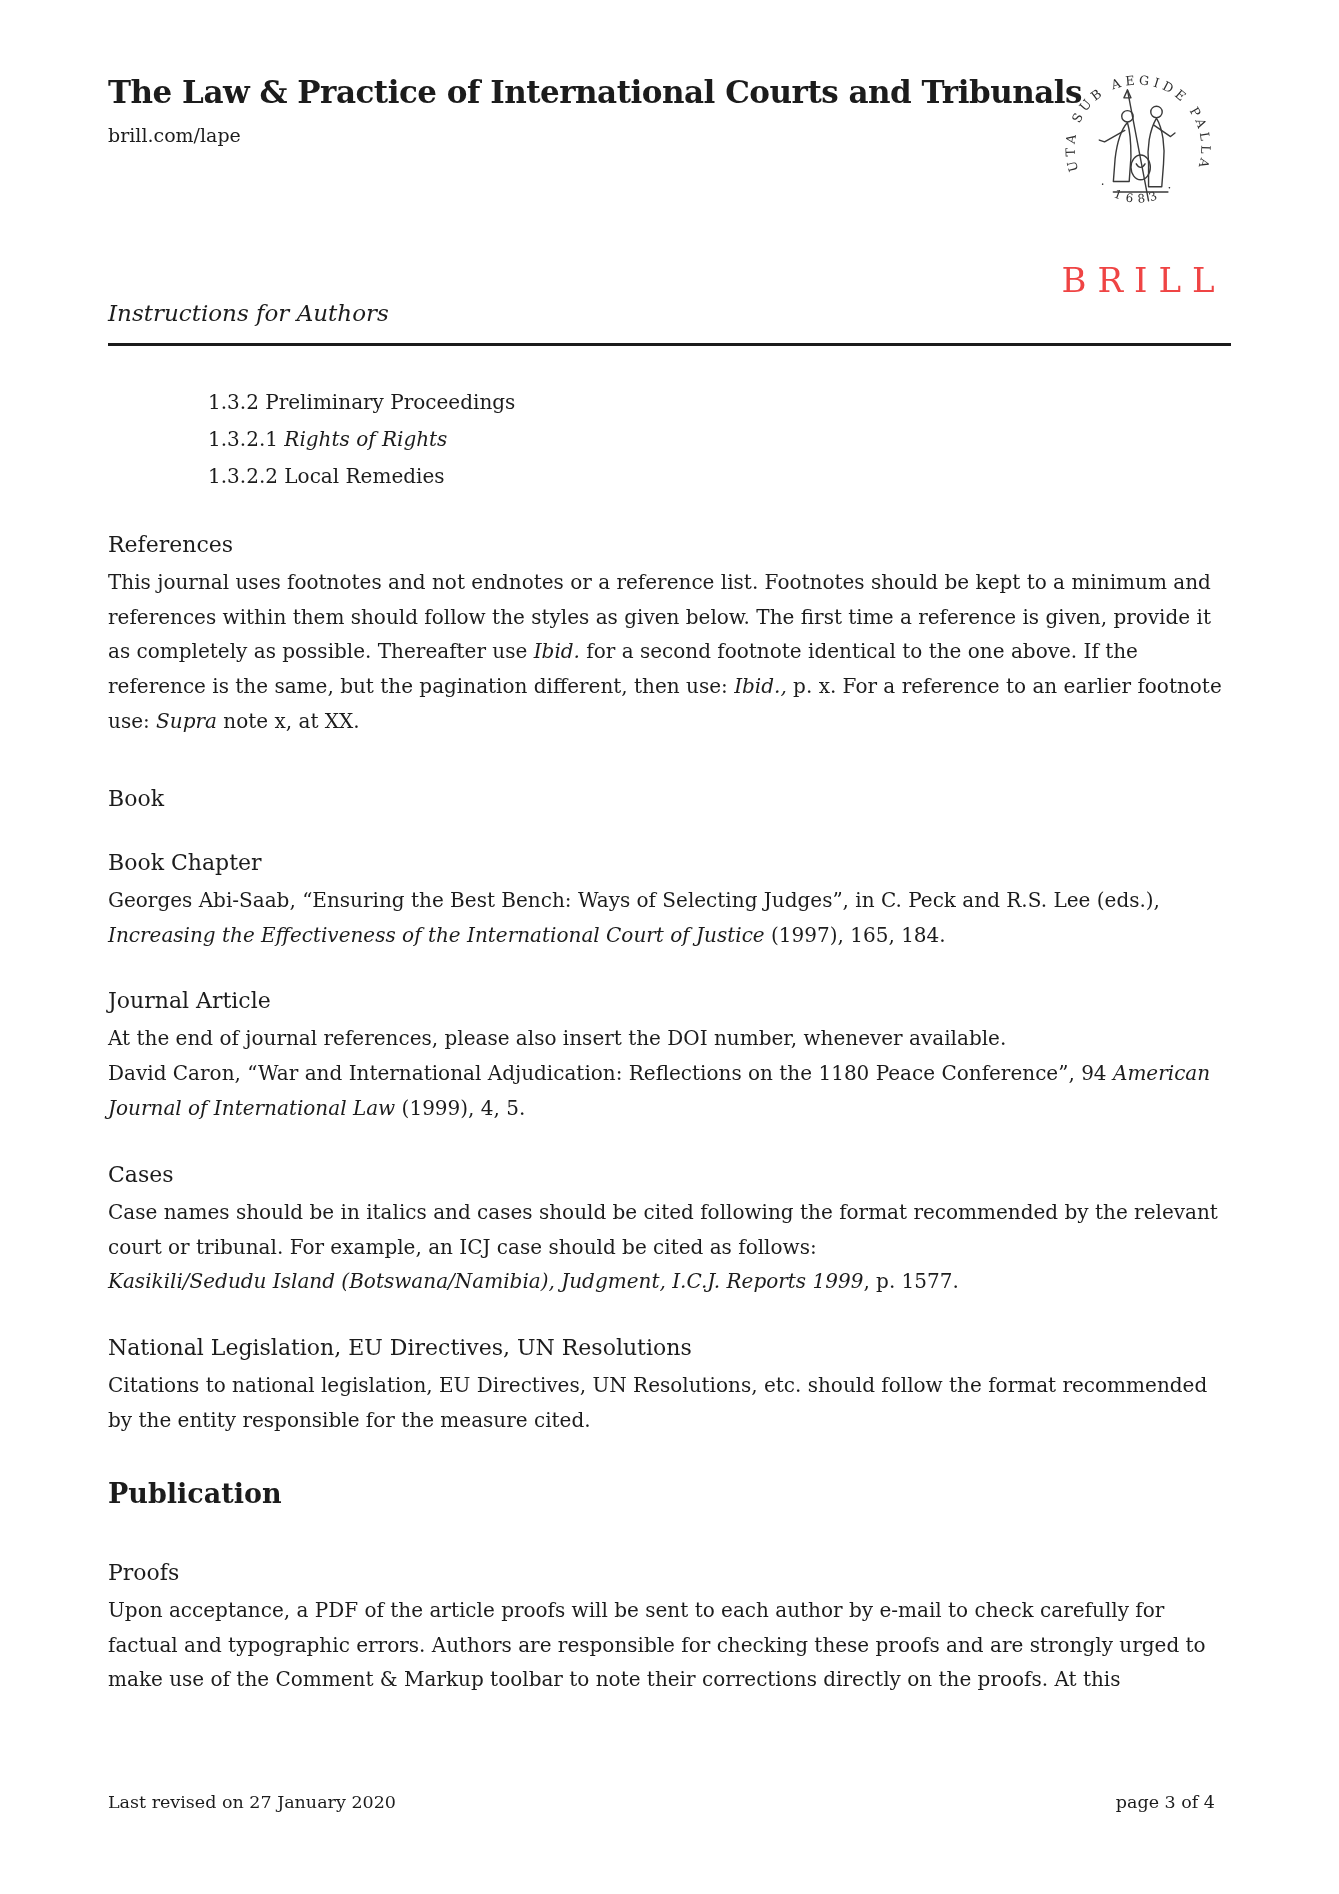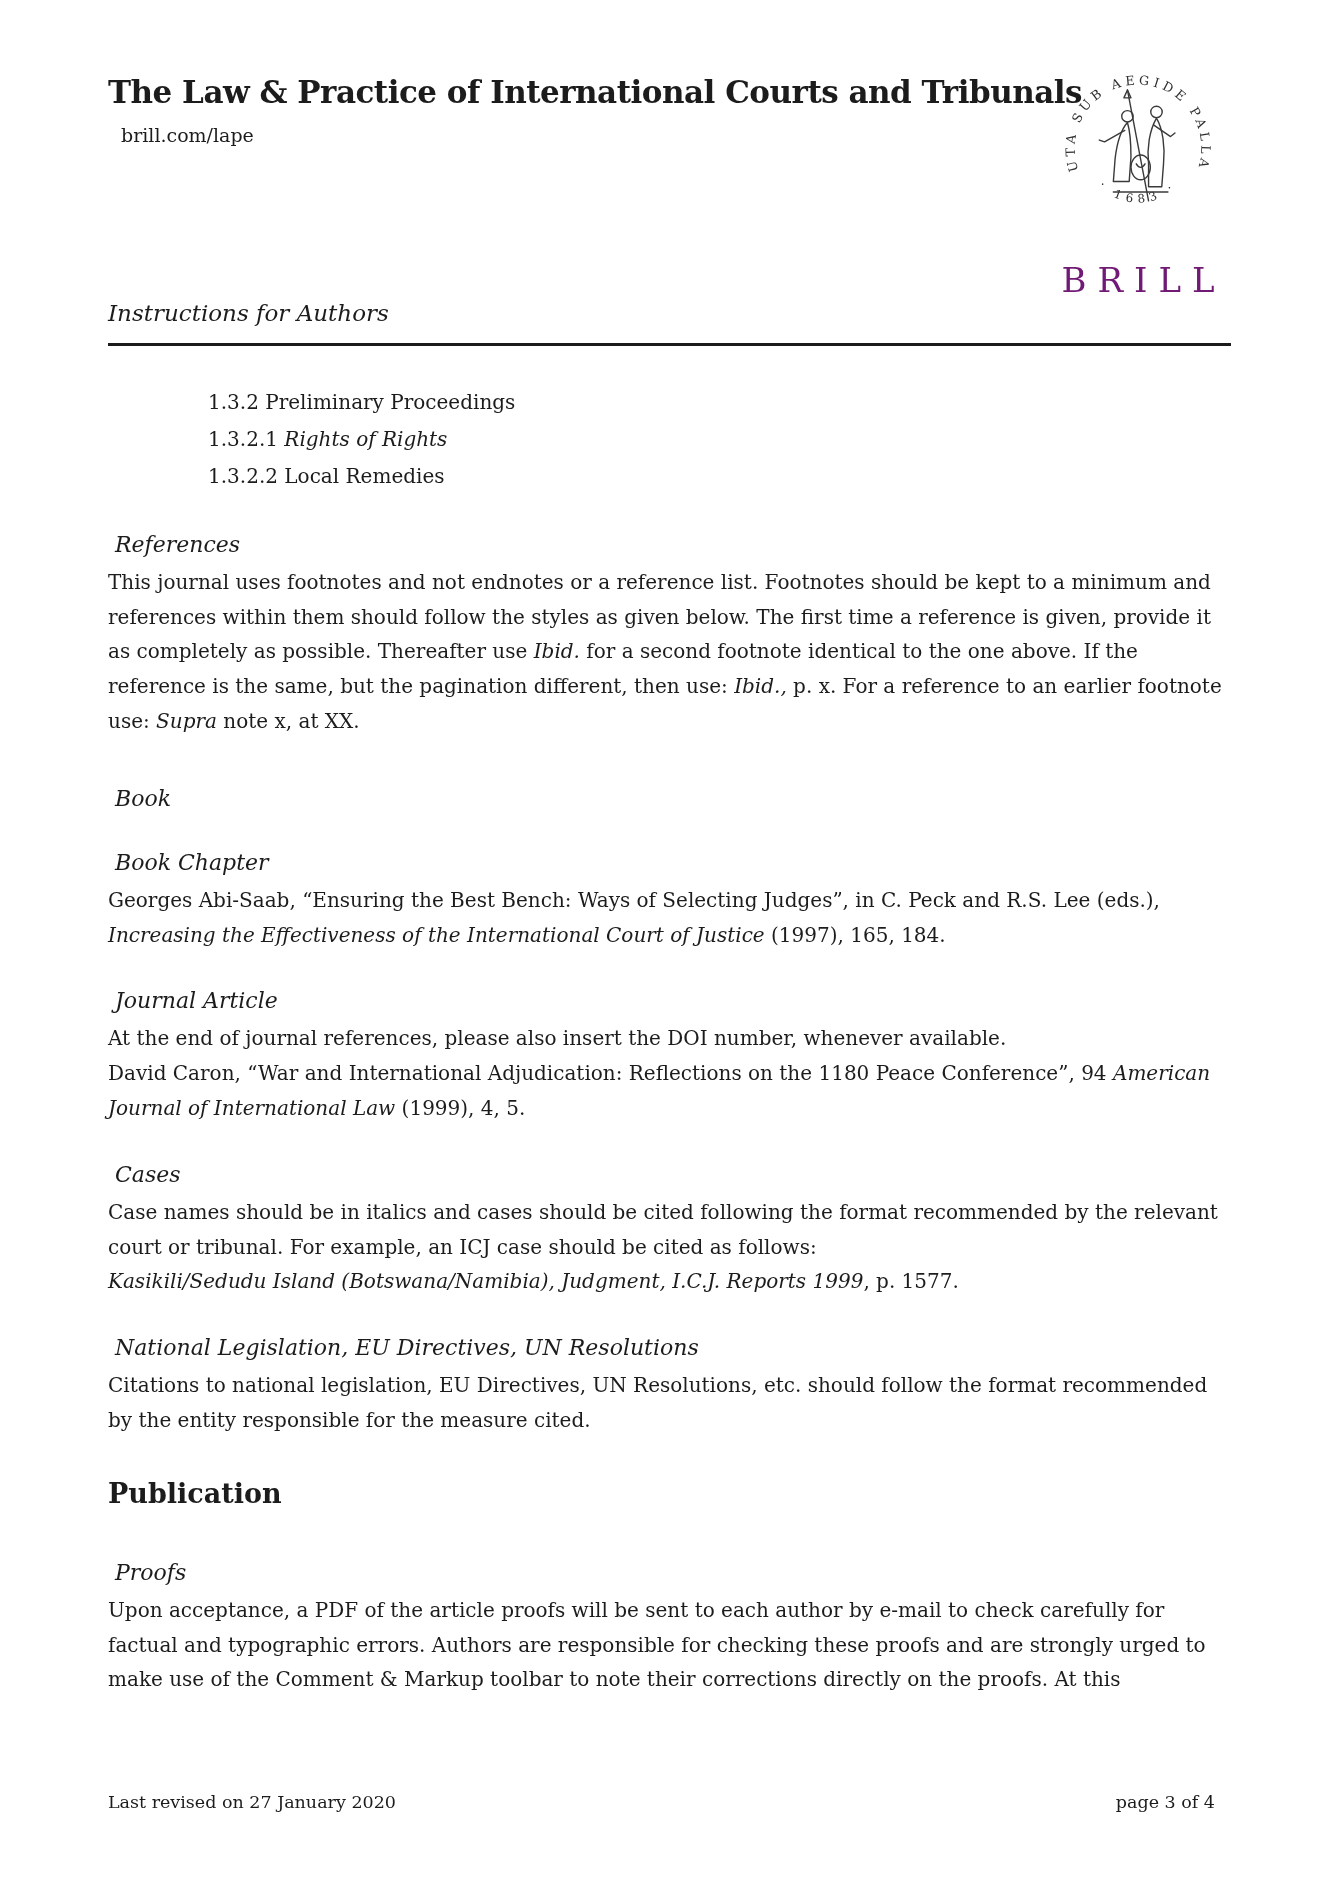--- a/index.html
+++ b/index.html
@@ -15,21 +15,21 @@
   }
   .content { padding: 74px 108px 0 108px; }
 
   .journal-title {
     font-size: 31px;
     font-weight: bold;
     line-height: 1.2;
     letter-spacing: -0.5px;
     white-space: nowrap;
   }
-  .journal-url { font-size: 19px; line-height: 25px; margin-top: 12px; margin-left: 13px; }
+  .journal-url { font-size: 19px; line-height: 25px; margin-top: 12px; }
 
   .logo {
     position: absolute;
     left: 1036px;
     top: 60px;
     width: 204px;
     text-align: center;
     color: #2b2b2b;
   }
   .emblem { display: block; margin: 0 auto; }
@@ -37,30 +37,30 @@
   .emblem .motto { font-size: 14.5px; letter-spacing: 4.5px; font-family: "DejaVu Serif", serif; }
   .emblem .year { font-size: 13.5px; letter-spacing: 6px; font-family: "DejaVu Serif", serif; }
   .emblem .figures path, .emblem .figures line, .emblem .figures circle, .emblem .figures ellipse {
     fill: none; stroke: #3a3a3a; stroke-width: 1.6; stroke-linecap: round; stroke-linejoin: round;
   }
   .wordmark {
     margin-top: 24px;
     font-size: 34px;
     letter-spacing: 11px;
     padding-left: 11px; 
-    color: #701a75;
+    color: #ef4444;
   }
 
   .doc-title { font-style: italic; font-size: 23px; line-height: 30px; margin-top: 150px; }
   .rule { border-top: 3px solid #1b1b1b; margin-top: 15px; }
 
   .toc { margin: 38px 0 0 100px; font-size: 20px; line-height: 37px; }
 
   .para { font-size: 20px; line-height: 34.6px; }
-  .sec-h { font-style: italic; font-weight: normal; font-size: 22px; line-height: 28px; margin-bottom: 6px; margin-left: 7px; }
+  .sec-h { font-weight: normal; font-size: 22px; line-height: 28px; margin-bottom: 6px; }
   .big-h { font-weight: bold; font-size: 27px; line-height: 34px; }
 
   .sec-references   { margin-top: 36px; }
   .sec-book         { margin-top: 47px; }
   .sec-chapter      { margin-top: 36px; }
   .sec-journal      { margin-top: 35px; }
   .sec-cases        { margin-top: 36px; }
   .sec-national     { margin-top: 35px; }
   .sec-publication  { margin-top: 40px; }
   .sec-proofs       { margin-top: 48px; }

